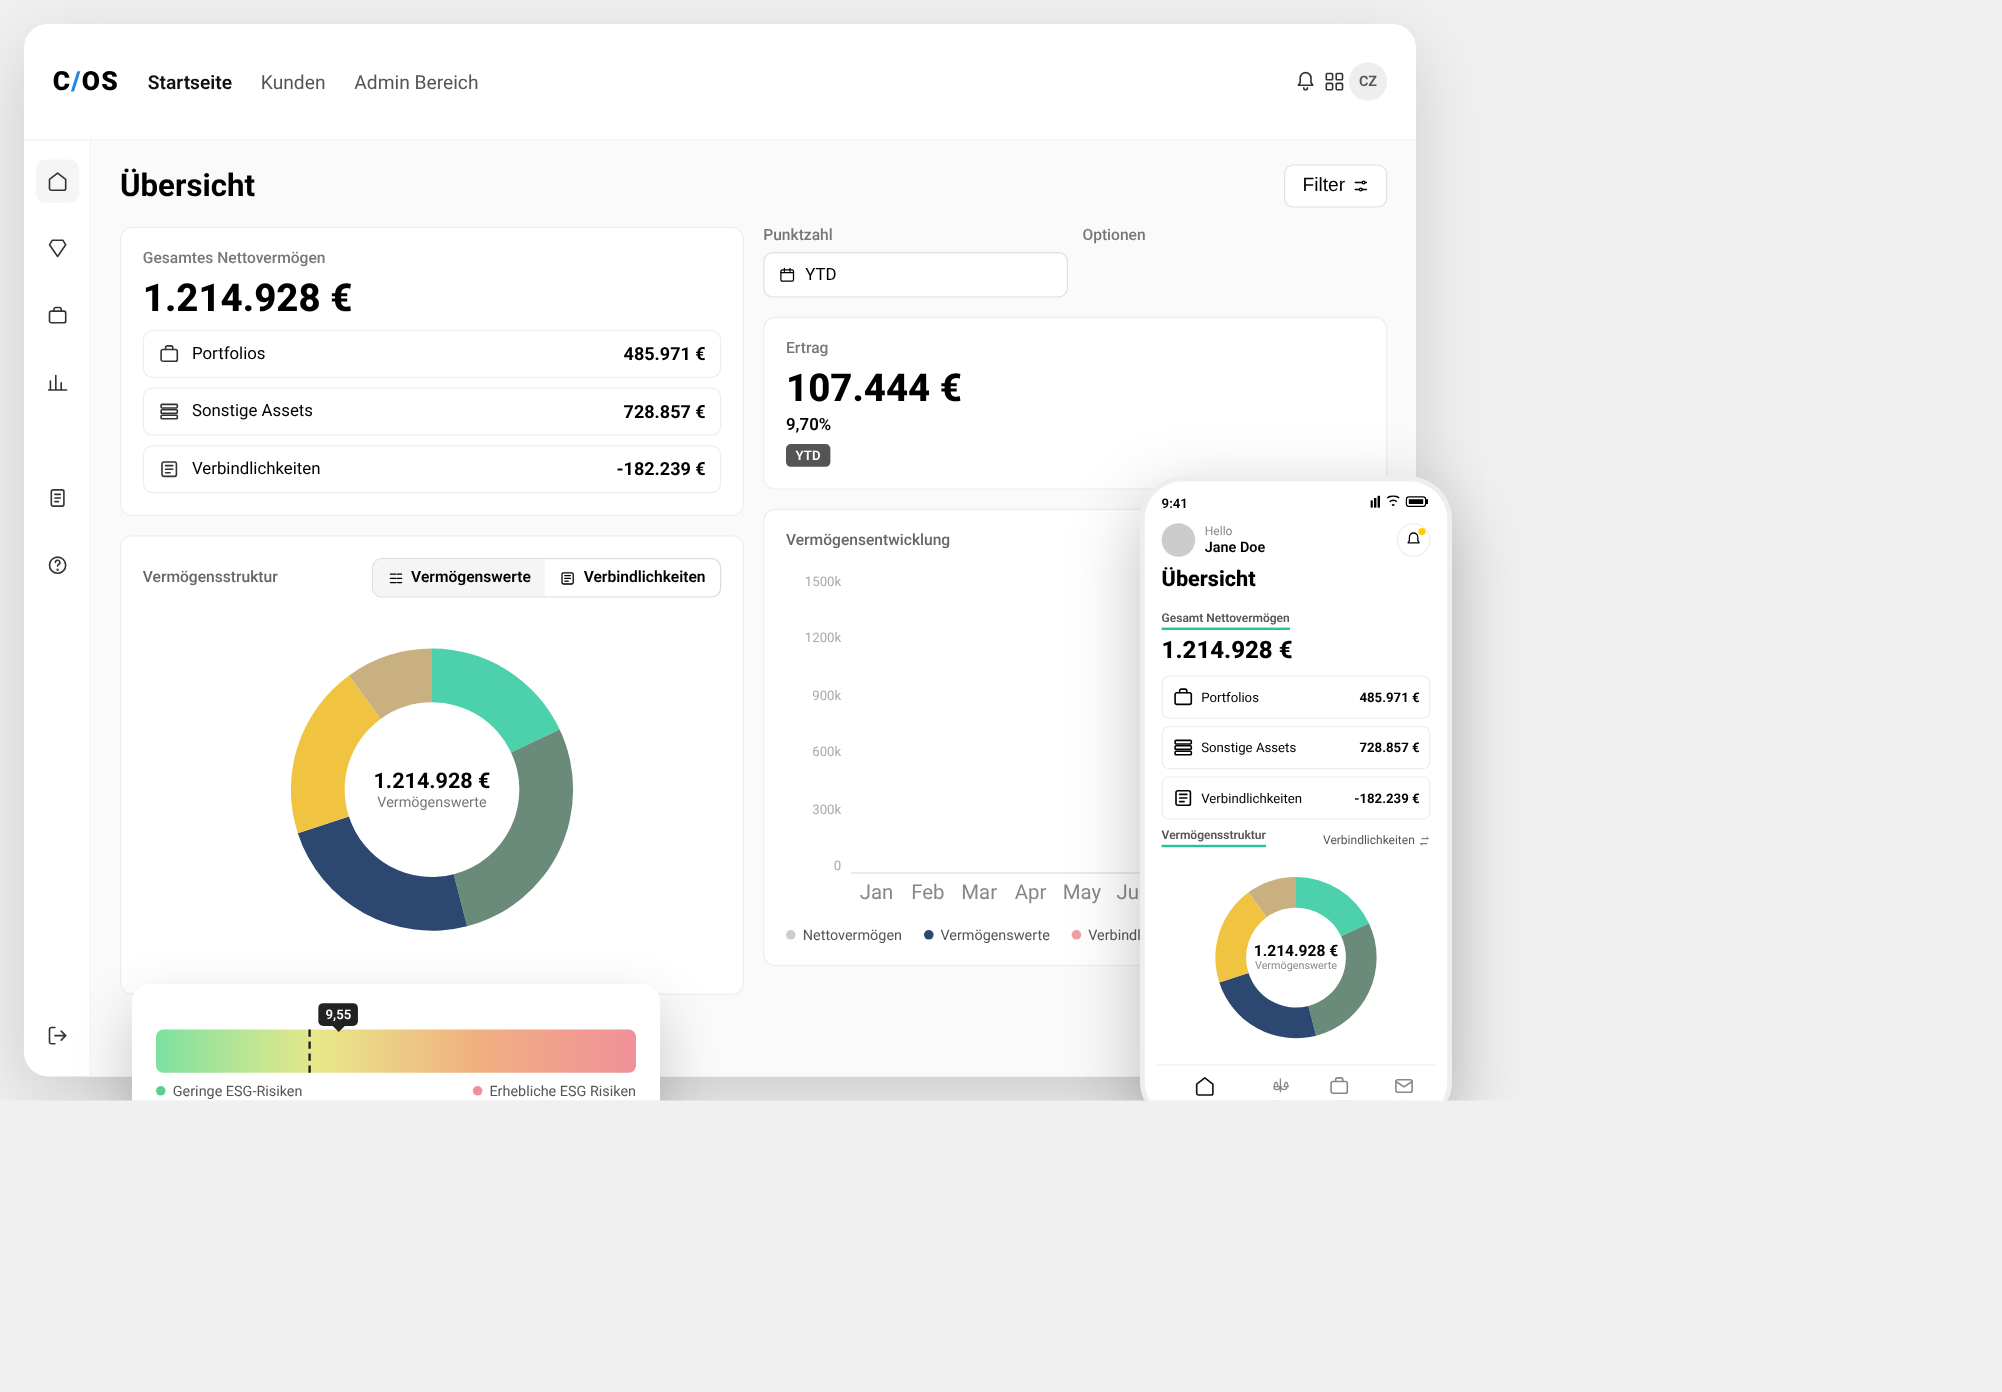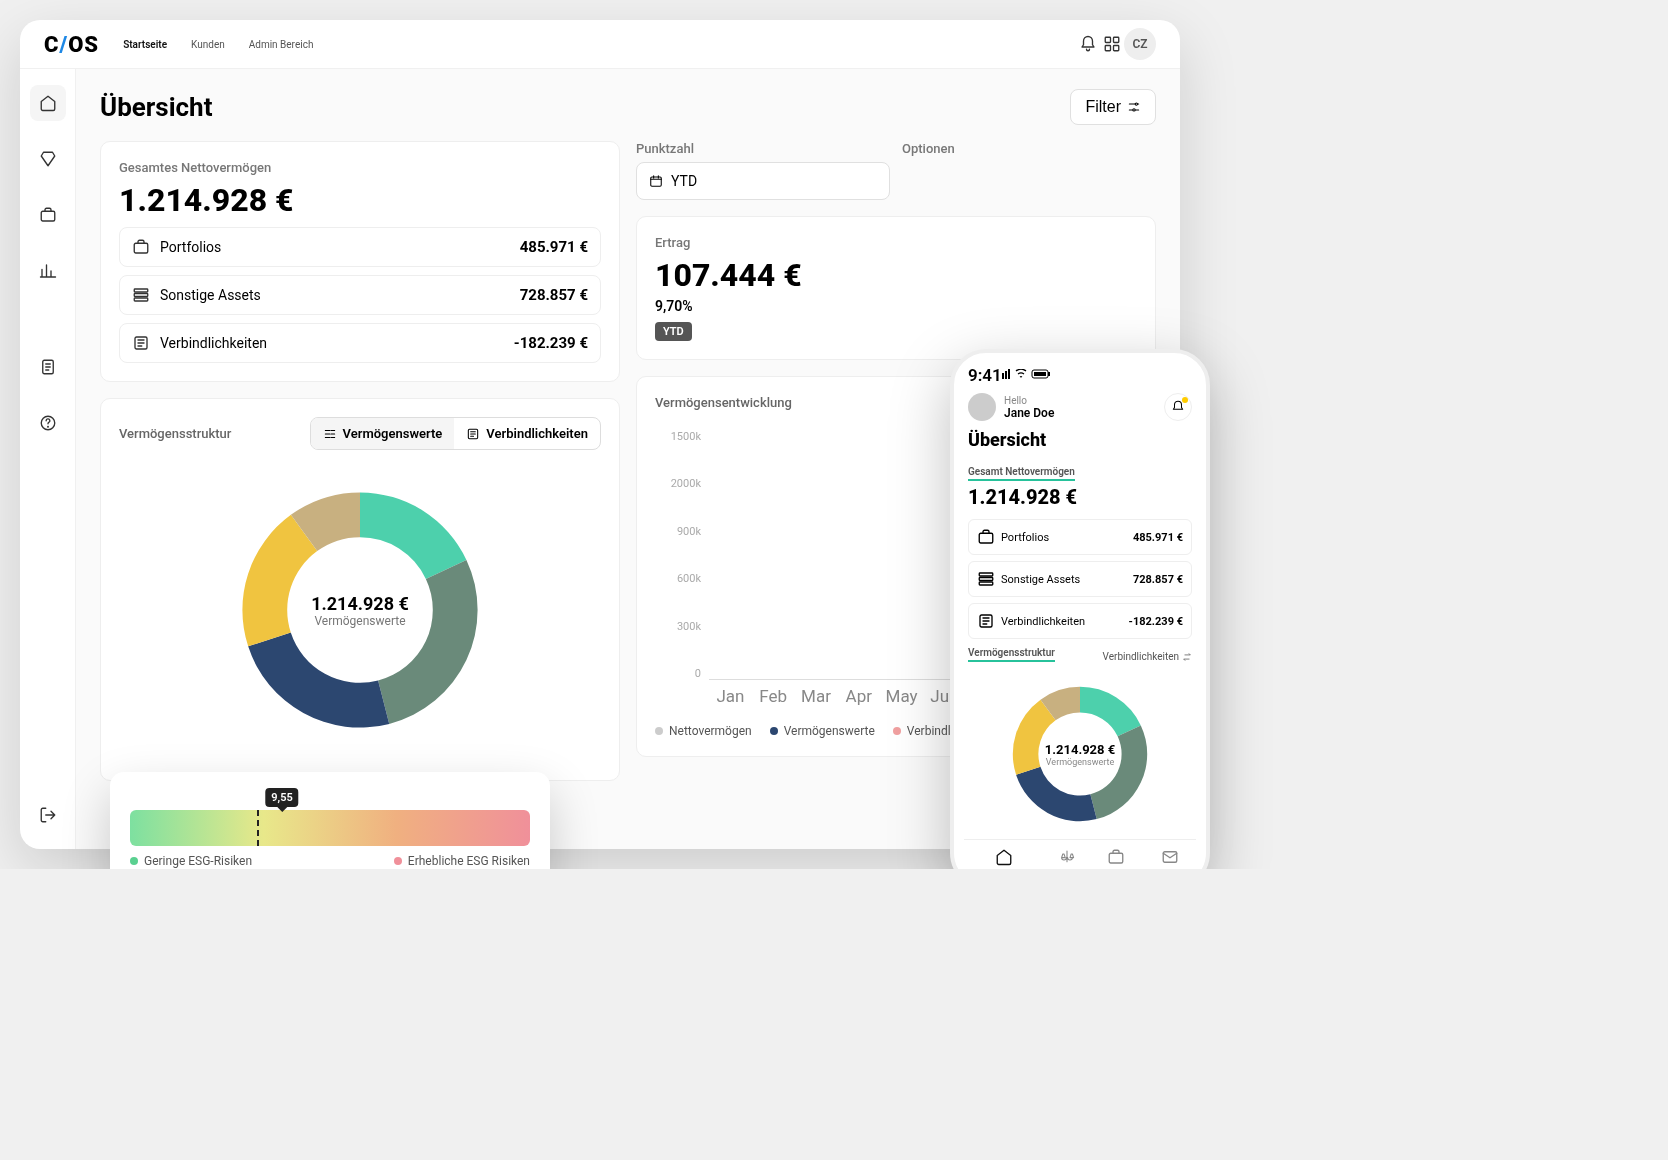--- a/index.html
+++ b/index.html
@@ -2,24 +2,24 @@
 <html><head>
 <meta charset="utf-8">
 <style>
 * { box-sizing: border-box; margin: 0; padding: 0; }
 body { font-family: -apple-system, BlinkMacSystemFont, "Segoe UI", Roboto, sans-serif; background: #f0f0f0; padding: 20px; }
 
 
 .desktop-frame { width: 1160px; background: #fff; border-radius: 20px; box-shadow: 0 20px 60px rgba(0,0,0,.15); position: relative; }
 
 
-.topbar { display: flex; align-items: center; padding: 8px 24px; border-bottom: 1px solid #f0f0f0; gap: 24px; }
+.topbar { display: flex; align-items: center; padding: 32px 24px; border-bottom: 1px solid #f0f0f0; gap: 24px; }
 .logo { font-weight: 900; font-size: 22px; letter-spacing: 1px; }
 .logo .slash { color: #1e88e5; }
-.nav-link { font-size: 10px; color: #555; cursor: pointer; }
+.nav-link { font-size: 16px; color: #555; cursor: pointer; }
 .nav-link.active { font-weight: 600; color: #111; }
 .topbar-right { margin-left: auto; display: flex; gap: 0; align-items: center; }
 .icon-btn { width: 24px; height: 24px; display: flex; align-items: center; justify-content: center; color: #333; cursor: pointer; }
 .avatar-badge { width: 32px; height: 32px; border-radius: 50%; background: #eee; display: flex; align-items: center; justify-content: center; font-size: 12px; font-weight: 600; color: #555; }
 
 
 .body-area { display: flex; min-height: 780px; }
 .sidebar { width: 56px; border-right: 1px solid #f0f0f0; display: flex; flex-direction: column; align-items: center; padding: 16px 0; gap: 20px; }
 .side-icon { width: 36px; height: 36px; display: flex; align-items: center; justify-content: center; border-radius: 8px; color: #333; cursor: pointer; }
 .side-icon.active { background: #f5f5f5; }
@@ -79,21 +79,21 @@
 .rating-badge { background: #4dd0ac; color: #063; font-weight: 700; padding: 5px 10px; border-radius: 6px; font-size: 14px; }
 .esg-bar { height: 36px; border-radius: 6px; background: linear-gradient(90deg, #7de0a0, #e8e88a, #f0b080, #f0909a); position: relative; margin: 18px 0 8px; }
 .esg-marker { position: absolute; top: -22px; transform: translateX(-50%); background: #222; color: #fff; font-size: 11px; padding: 3px 6px; border-radius: 4px; font-weight: 600; }
 .esg-marker::after { content:''; position: absolute; top: 100%; left: 50%; transform: translateX(-50%); border: 5px solid transparent; border-top-color: #222; }
 .esg-marker-line { position: absolute; top: 0; bottom: 0; border-left: 2px dashed #222; transform: translateX(-50%); }
 .esg-legend-row { display: flex; justify-content: space-between; font-size: 12px; color: #555; margin-bottom: 8px; }
 .esg-footer { font-size: 11px; color: #888; margin-top: 8px; }
 
 
 .phone-frame { position: absolute; right: -30px; bottom: -40px; width: 260px; height: 540px; background: #fff; border-radius: 36px; box-shadow: 0 20px 60px rgba(0,0,0,.25); border: 4px solid #eee; padding: 12px 14px; overflow: hidden; }
-.ph-status { display: flex; font-size: 17px; font-weight: 600; margin-bottom: 8px; }
+.ph-status { display: flex; justify-content: space-between; font-size: 11px; font-weight: 600; margin-bottom: 8px; }
 .ph-hello-row { display: flex; align-items: center; gap: 8px; margin-bottom: 8px; }
 .ph-avatar { width: 28px; height: 28px; border-radius: 50%; background: #ccc; }
 .ph-hello { font-size: 10px; color: #888; }
 .ph-name { font-size: 12px; font-weight: 600; }
 .ph-bell-btn { width: 28px; height: 28px; border: 1px solid #eee; border-radius: 50%; display: flex; align-items: center; justify-content: center; margin-left: auto; position: relative; }
 .ph-bell-btn::after { content:''; position:absolute; top:3px; right:3px; width:6px; height:6px; background:#ffcc00; border-radius:50%; }
 .ph-title { font-size: 18px; font-weight: 800; margin-bottom: 10px; }
 .ph-subtitle { font-size: 10px; color: #555; font-weight: 600; border-bottom: 2px solid #27c29b; display: inline-block; padding-bottom: 2px; margin-bottom: 4px; }
 .ph-big { font-size: 20px; font-weight: 800; margin-bottom: 10px; }
 .ph-row { display: flex; align-items: center; gap: 6px; padding: 8px 8px; border: 1px solid #eee; border-radius: 6px; margin-bottom: 6px; font-size: 11px; }
@@ -308,21 +308,21 @@
             <div style="font-size:14px; font-weight:600; margin:4px 0 6px;">9,70%</div>
             <span class="pill">YTD</span>
           </div>
 
           <div class="card">
             <div class="section-label">Vermögensentwicklung</div>
 
             <div class="barchart">
               <div class="y-ticks" id="yticks">
                   <div class="y-tick">1500k</div>
-                  <div class="y-tick">2000k</div>
+                  <div class="y-tick">1200k</div>
                   <div class="y-tick">900k</div>
                   <div class="y-tick">600k</div>
                   <div class="y-tick">300k</div>
                   <div class="y-tick">0</div>
                 </div>
               <div class="bars-area" id="bars">
                   <div class="bar-col">
                     <div class="bar-seg-top" style="height:8%"></div>
                     <div class="bar-seg-bot" style="height:2%"></div>
                   </div>

